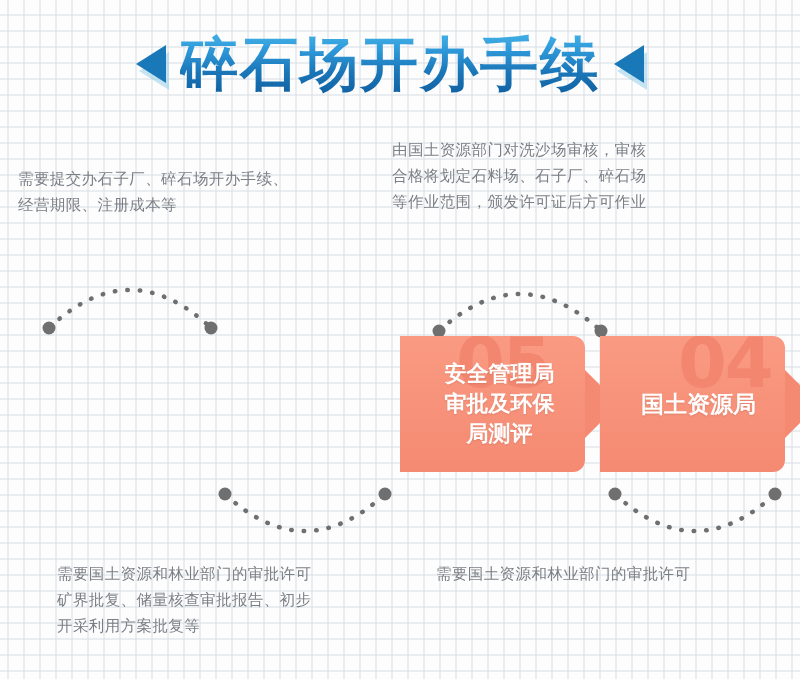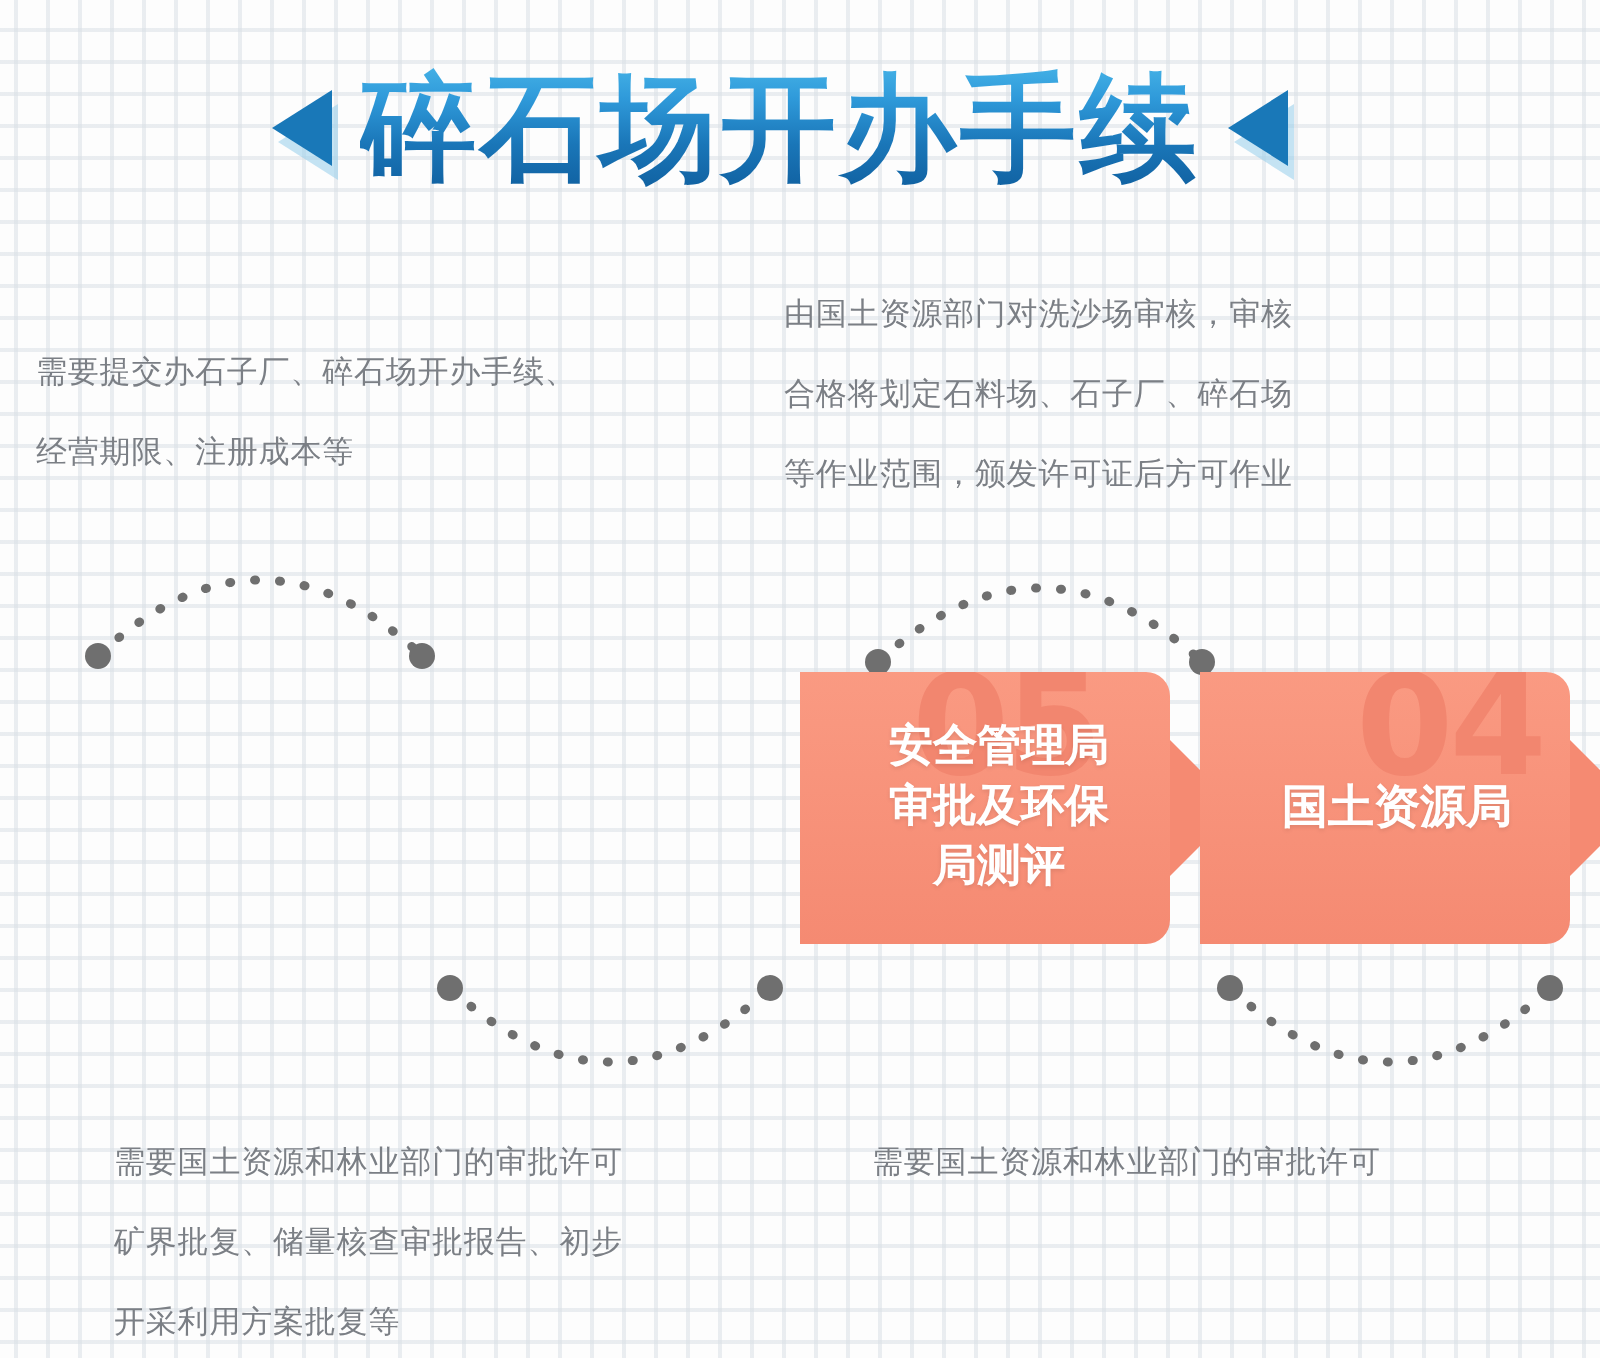--- a/index.html
+++ b/index.html
@@ -54,21 +54,21 @@
     color:#ffffff;
     text-shadow:3px 5px 0 rgba(168,214,240,0.85);
     z-index:-1;line-height:1;white-space:nowrap;
   }
 
   
   .desc{
     position:absolute;
     color:#7b7f85;
     font-size:15.5px;
-    line-height:40px;
+    line-height:26px;
     letter-spacing:0.4px;
     white-space:pre-line;
   }
   #desc-top-1{left:18px;top:166px;width:360px;}
   #desc-top-2{left:392px;top:137px;width:352px;}
   #desc-bot-1{left:57px;top:561px;width:350px;}
   #desc-bot-2{left:436px;top:561px;width:352px;}
 
   
   .arc{position:absolute;}

